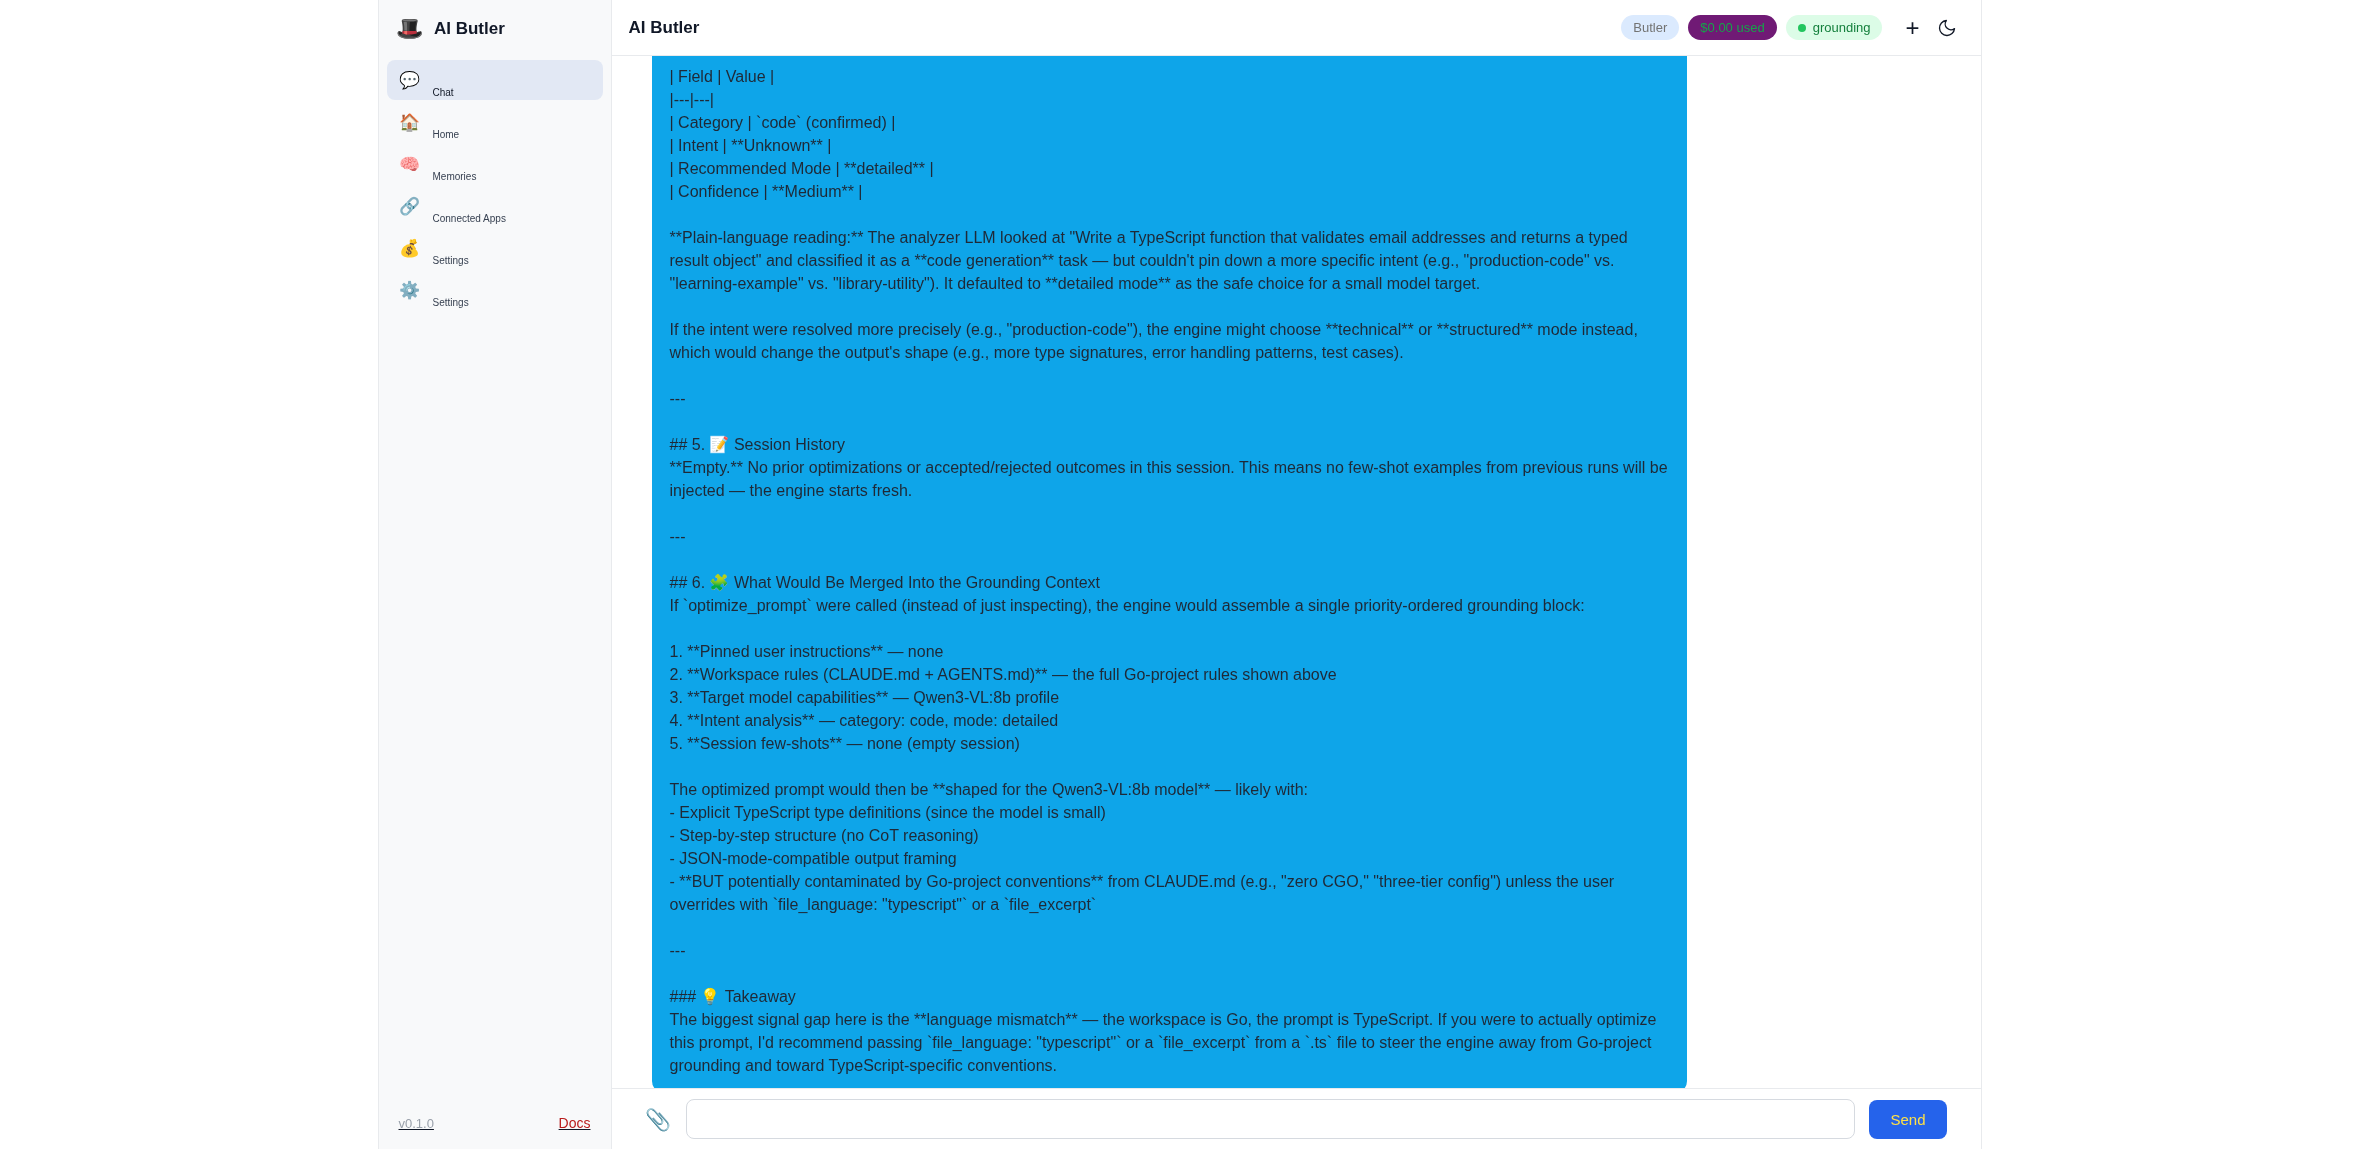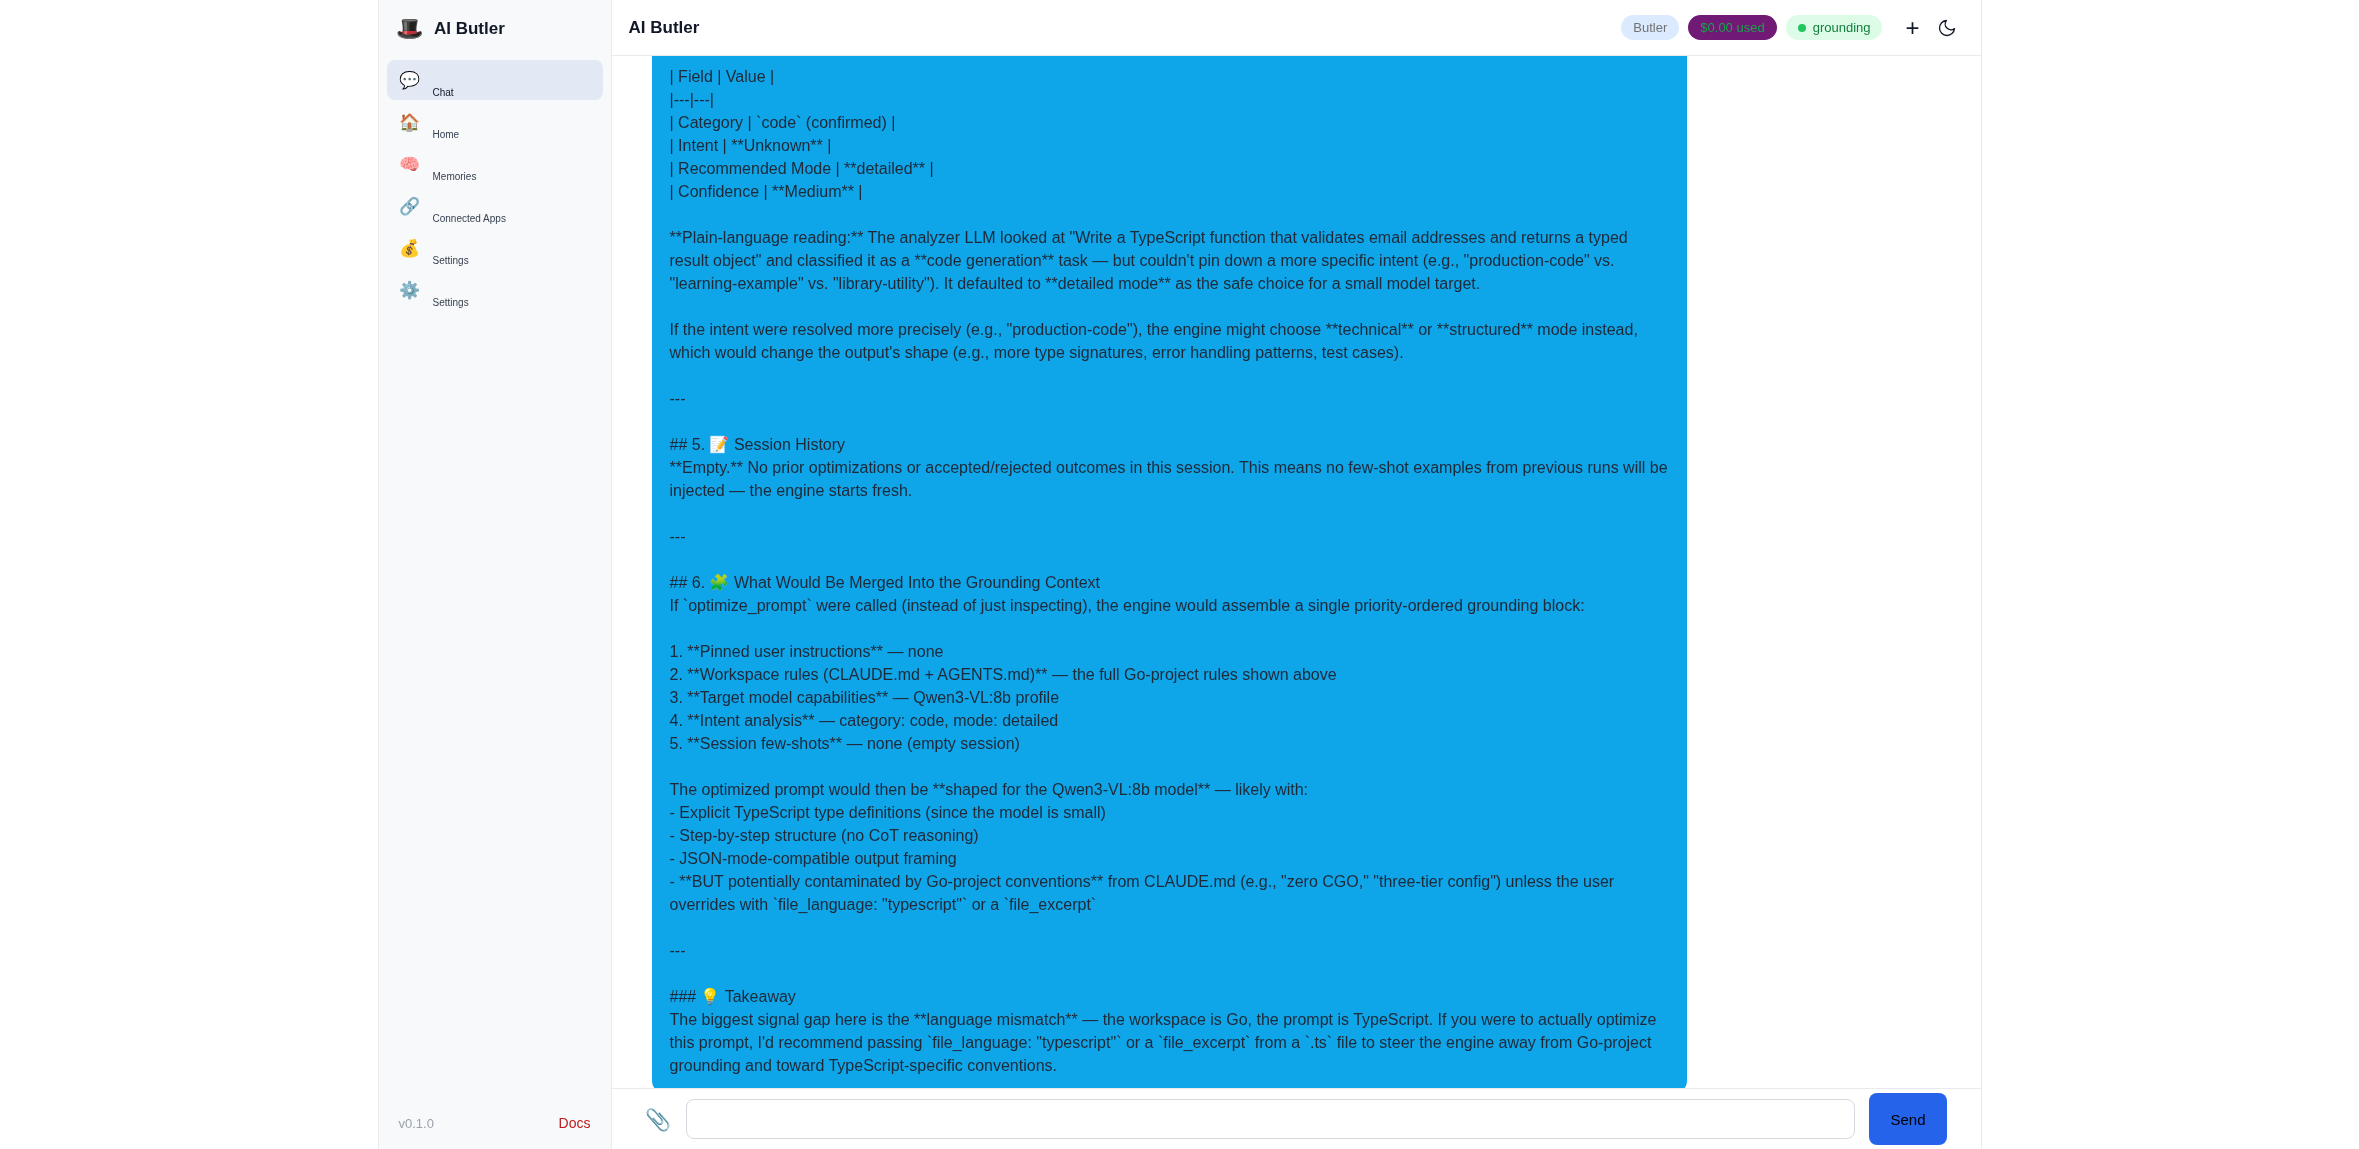--- a/index.html
+++ b/index.html
@@ -15,21 +15,21 @@
   .logo-row { display: flex; align-items: center; gap: 10px; padding: 6px 10px 20px; }
   .logo-icon { font-size: 22px; line-height: 1; }
   .logo-title { font-size: 17px; font-weight: 700; color: #111827; }
   .nav { display: flex; flex-direction: column; gap: 2px; }
   .nav-item { display: flex; align-items: center; gap: 12px; height: 40px; padding: 0 12px;
               border-radius: 8px; cursor: pointer; color: #374151; }
   .nav-item.active { background: #e2e8f4; color: #111827; font-weight: 500; }
   .nav-icon { font-size: 17px; width: 22px; text-align: center; line-height: 1; }
   .nav-label { font-size: 10px; margin-top: 24px; }
   .sidebar-footer { margin-top: auto; display: flex; justify-content: space-between; align-items: center;
-                    padding: 10px 12px 6px; }
+                    padding: 10px 12px 6px; text-decoration: underline; }
   .version { font-size: 13px; color: #9aa1ab; }
   .docs-link { font-size: 14px; color: #b91c1c; text-decoration: none; cursor: pointer; }
 
   
   .main { flex: 1; display: flex; flex-direction: column; min-width: 0; background: #fff; }
   .header { height: 56px; flex-shrink: 0; display: flex; align-items: center; justify-content: space-between;
             padding: 0 20px 0 17px; border-bottom: 1px solid #e8eaed; }
   .header-title { font-size: 17px; font-weight: 700; }
   .header-right { display: flex; align-items: center; gap: 9px; }
   .badge { font-size: 13px; padding: 5px 12px; border-radius: 999px; font-weight: 500; white-space: nowrap; }
@@ -46,21 +46,21 @@
   .chat-scroll { flex: 1; overflow: hidden; padding: 0 0 0 40px; }
   .message { width: 1035px; background: #0ea5e9; border-radius: 0 0 12px 12px; padding: 9px 18px 16px; }
   .message-text { font-size: 16px; line-height: 23px; color: #1f2937; white-space: pre-wrap; overflow-wrap: break-word; }
 
   
   .composer { height: 61px; flex-shrink: 0; border-top: 1px solid #e8eaed; display: flex; align-items: center;
               gap: 14px; padding: 0 34px; }
   .attach { font-size: 21px; color: #4b5563; cursor: pointer; line-height: 1; }
   .chat-input { flex: 1; height: 40px; border: 1px solid #d6dae0; border-radius: 8px; padding: 0 14px;
                 font-size: 15px; font-family: inherit; outline: none; color: #111827; background: #fff; }
-  .send-btn { height: 52px; padding: 0 21px; background: #2563eb; color: #000000; border: none; border-radius: 8px;
+  .send-btn { height: 39px; padding: 0 21px; background: #2563eb; color: #fde047; border: none; border-radius: 8px;
               font-size: 15px; font-weight: 500; font-family: inherit; cursor: pointer; }
 </style>
 </head>
 <body>
 
 <div class="app">
 
   <aside class="sidebar">
     <div class="logo-row">
       <span class="logo-icon">🎩</span>

